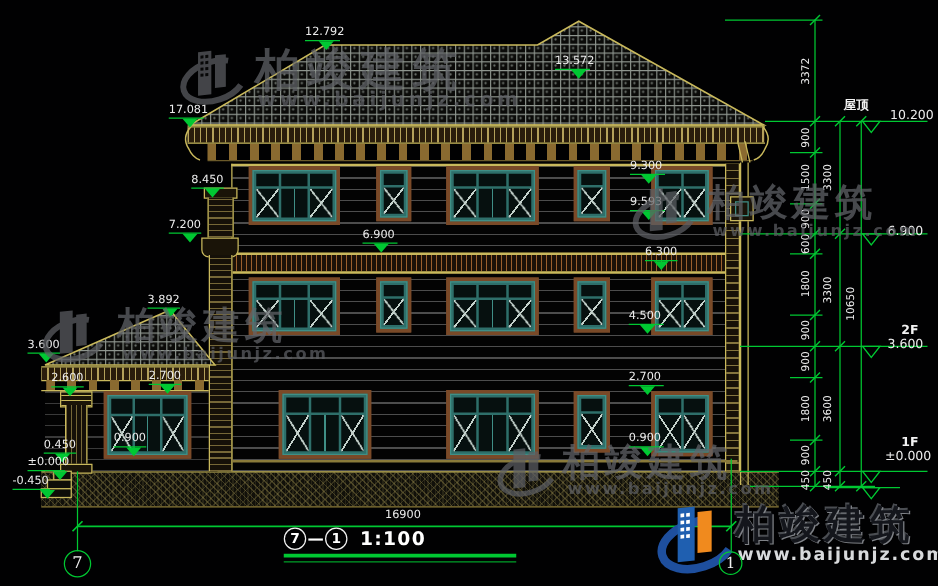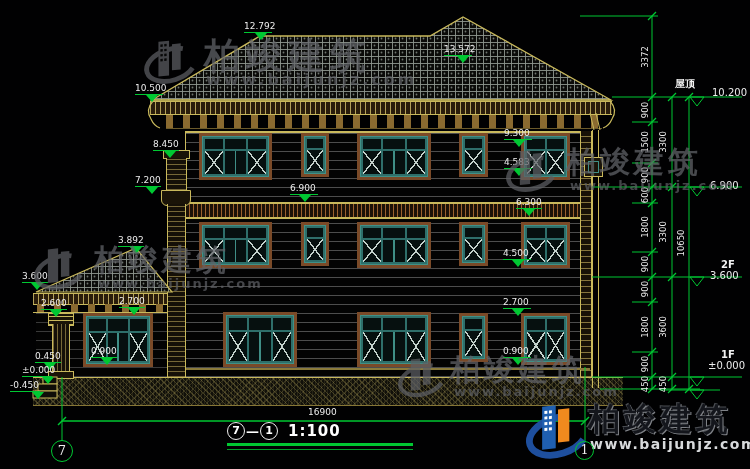--- a/index.html
+++ b/index.html
@@ -304,21 +304,21 @@
       <span class="lmt">13.572</span>
     <div class="lml" style="width:28px"></div>
     <div class="lmtr" style="margin-left:13px"></div>
     </div>
     <div class="lm" style="left: 244px; top: 22px;">
       <span class="lmt">12.792</span>
     <div class="lml" style="width:28px"></div>
     <div class="lmtr" style="margin-left:11px"></div>
     </div>
     <div class="lm" style="left: 135px; top: 84px;">
-      <span class="lmt">10.500</span>
+      <span class="lmt">17.081</span>
     <div class="lml" style="width:28px"></div>
     <div class="lmtr" style="margin-left:11px"></div>
     </div>
     <div class="lm" style="left: 153px; top: 140px;">
       <span class="lmt">8.450</span>
     <div class="lml" style="width:26px"></div>
     <div class="lmtr" style="margin-left:11px"></div>
     </div>
     <div class="lm" style="left: 135px; top: 176px;">
       <span class="lmt">7.200</span>
@@ -364,21 +364,21 @@
       <span class="lmt">-0.450</span>
     <div class="lml" style="width:30px"></div>
     <div class="lmtr" style="margin-left:22px"></div>
     </div>
     <div class="lm" style="left: 504px; top: 101px; margin-top: 28px;">
       <span class="lmt">9.300</span>
     <div class="lml" style="width:28px"></div>
     <div class="lmtr" style="margin-left:9px"></div>
     </div>
     <div class="lm" style="left: 504px; top: 158px;">
-      <span class="lmt">4.583</span>
+      <span class="lmt">9.593</span>
     <div class="lml" style="width:28px"></div>
     <div class="lmtr" style="margin-left:9px"></div>
     </div>
     <div class="lm" style="left: 290px; top: 184px;">
       <span class="lmt">6.900</span>
     <div class="lml" style="width:28px"></div>
     <div class="lmtr" style="margin-left:9px"></div>
     </div>
     <div class="lm" style="left: 516px; top: 198px;">
       <span class="lmt">6.300</span>

